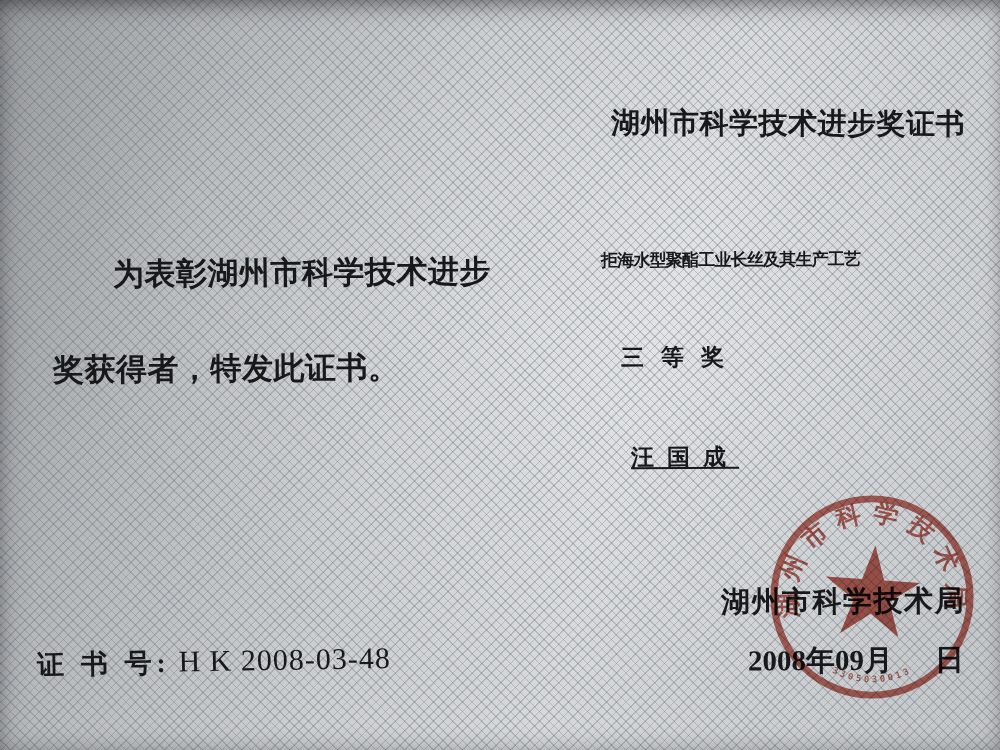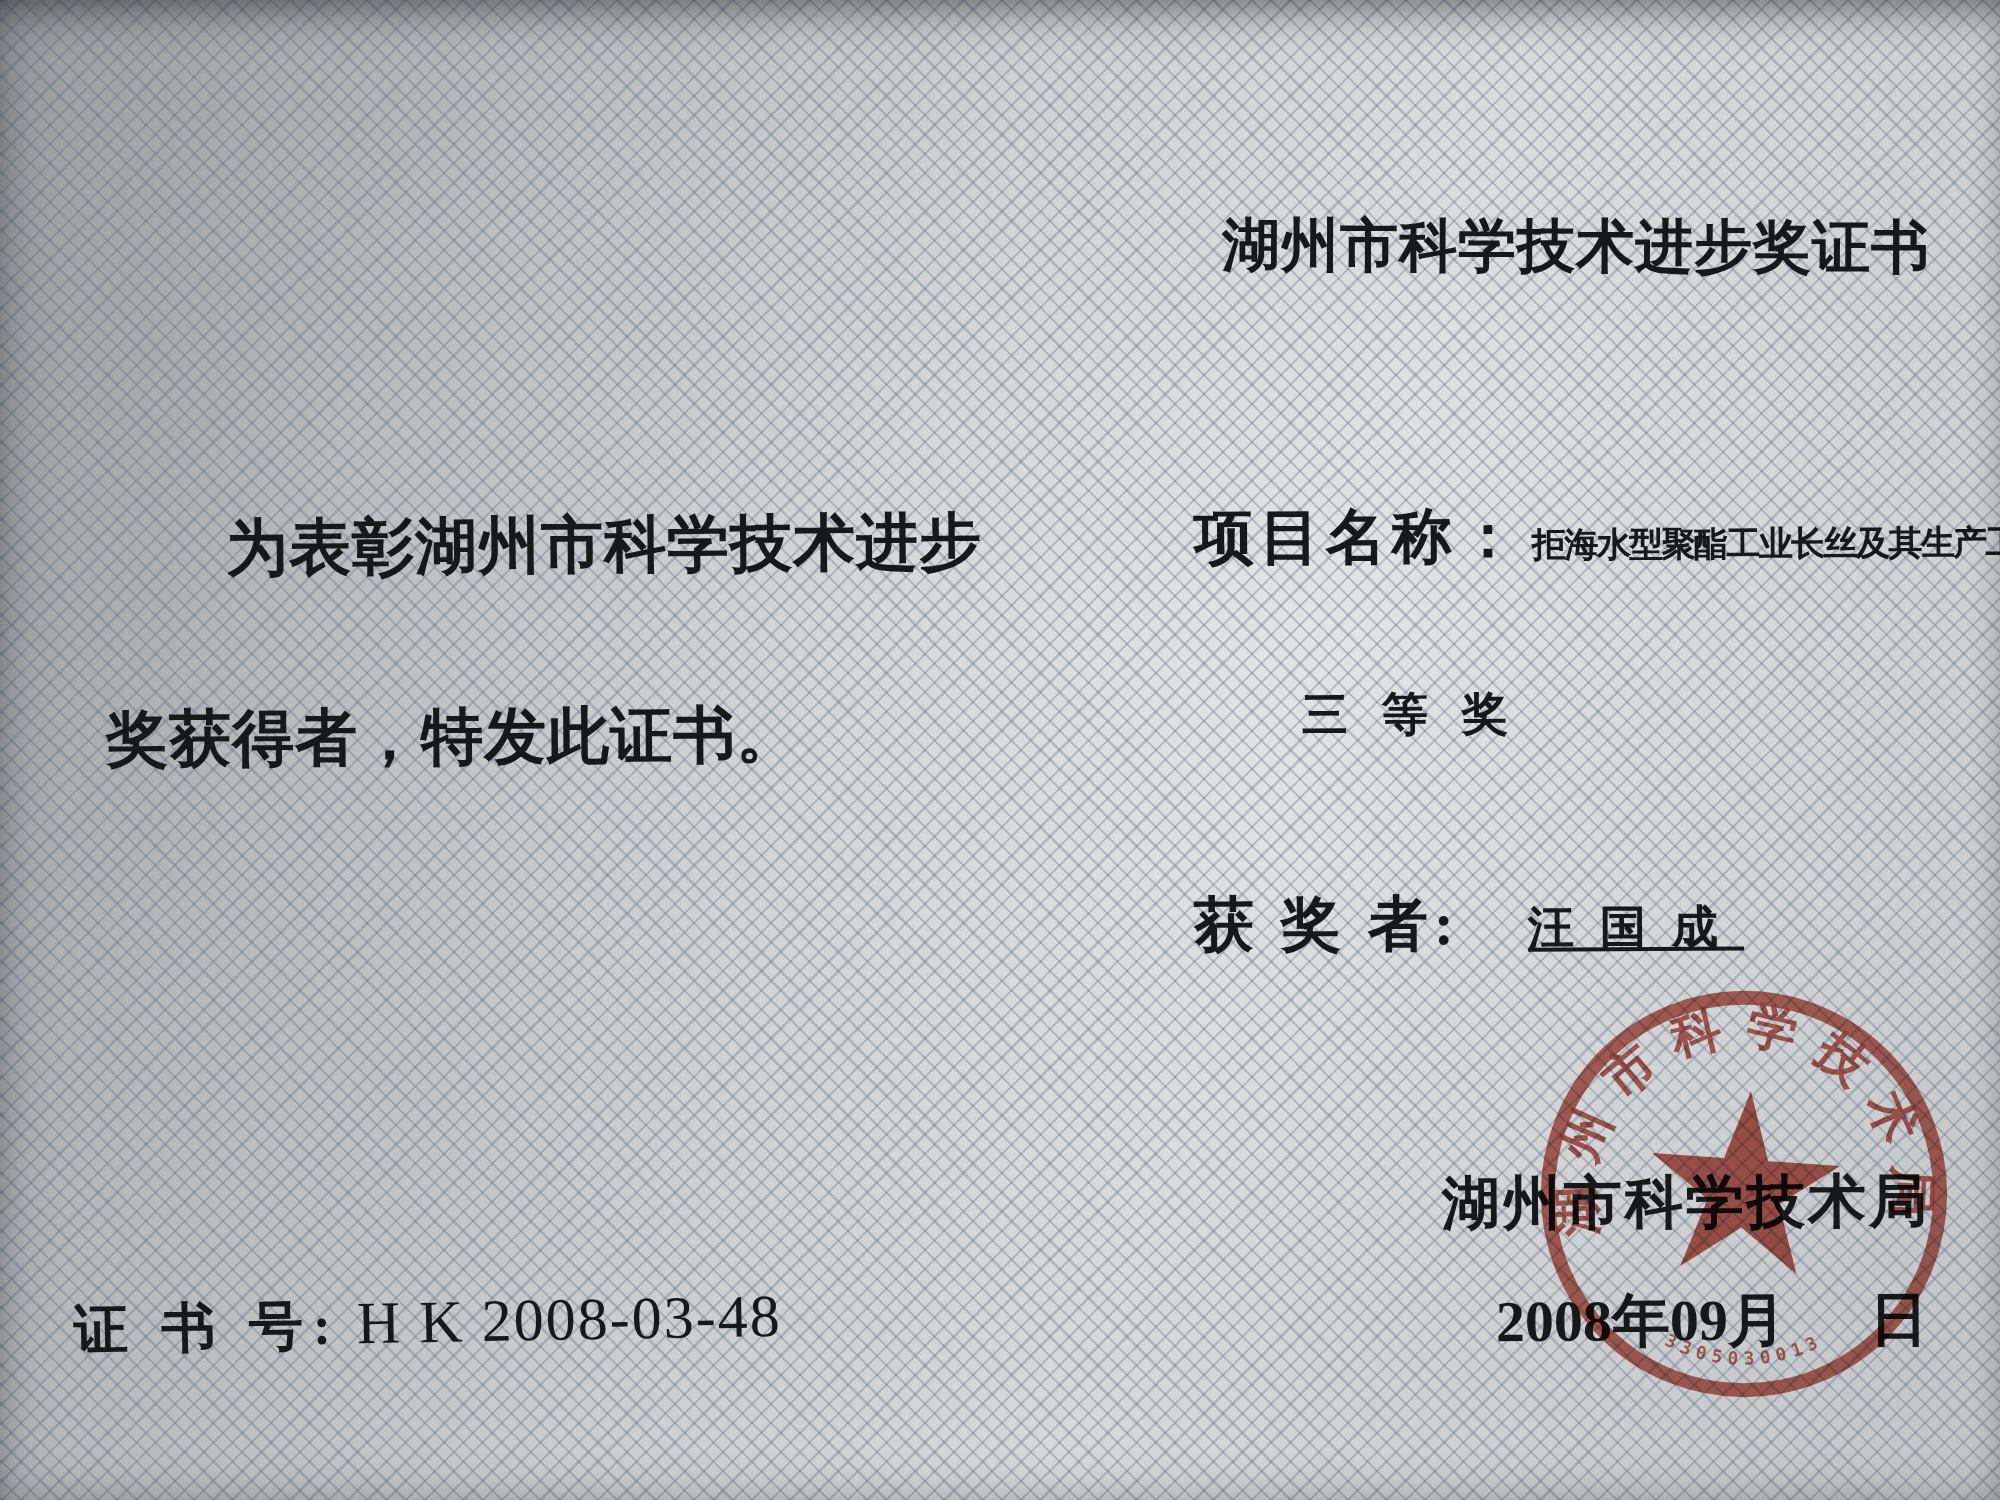--- a/index.html
+++ b/index.html
@@ -71,21 +71,21 @@
     font-size: 17px;
     font-weight: 600;
     letter-spacing: -0.8px;
     margin-left: 4px;
   }
   .field.grade { top: 342px; }
   .field.grade .fvalue {
     font-size: 23px;
     font-weight: 600;
     letter-spacing: 17px;
-    margin-left: 54px;
+    margin-left: 24px;
   }
   .field.winner { top: 442px; }
   .field.winner .fvalue {
     font-size: 23px;
     font-weight: 600;
     letter-spacing: 13px;
     margin-left: 34px;
     text-decoration: underline;
   }
 
@@ -128,30 +128,28 @@
 <body>
 
 <div class="photo">
 
   <h1 class="abs title">湖州市科学技术进步奖证书</h1>
 
   <div class="abs pledge l1">为表彰湖州市科学技术进步</div>
   <div class="abs pledge l2">奖获得者，特发此证书。</div>
 
   <div class="abs field project">
-    <span class="flabel">项目名称：</span>
     <span class="fvalue">拒海水型聚酯工业长丝及其生产工艺</span>
   </div>
 
   <div class="abs field grade">
     <span class="fvalue">三等奖</span>
   </div>
 
   <div class="abs field winner">
-    <span class="flabel">获 奖 者:</span>
     <span class="fvalue">汪国成</span>
   </div>
 
   <div class="abs issuer">湖州市科学技术局</div>
 
   <div class="abs date-line">
     <span>2008年09月</span><span class="day-gap"></span><span>日</span>
   </div>
 
   <div class="abs certno">

